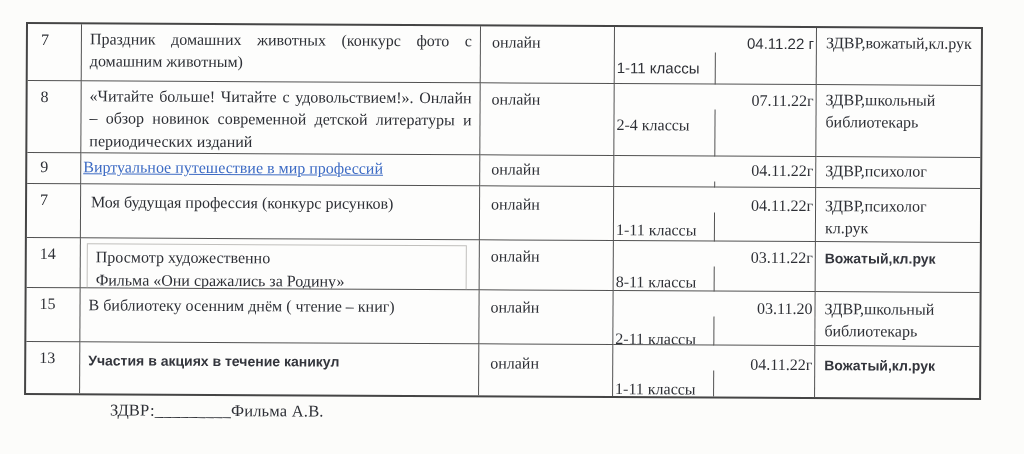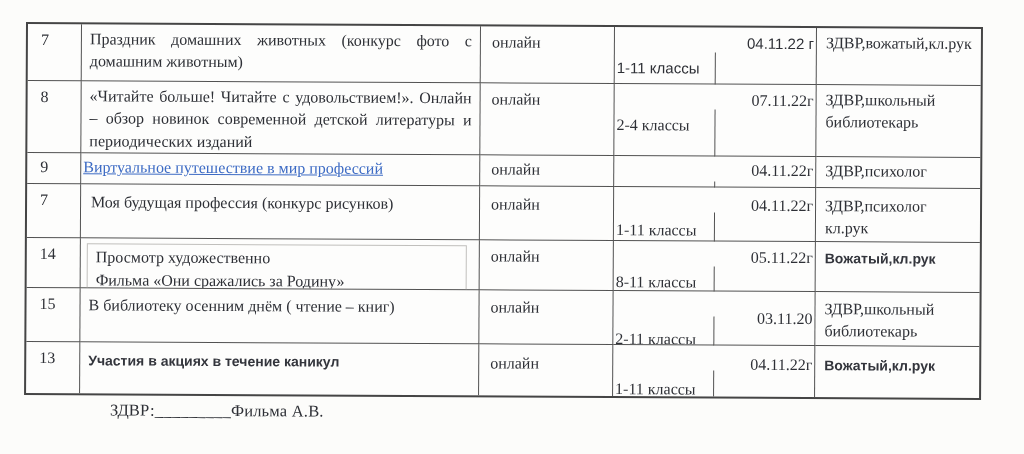--- a/index.html
+++ b/index.html
@@ -120,30 +120,30 @@
     </div>
 
     <div class="row">
       <div class="cell c-num">14</div>
       <div class="cell c-event boxed">
         <div class="textbox"><span class="preline">Просмотр художественно
 Фильма «Они сражались за Родину»</span></div>
       </div>
       <div class="cell c-format">онлайн</div>
       <div class="cell c-classes">8-11 классы</div>
-      <div class="cell c-date">05.11.22г</div>
+      <div class="cell c-date">03.11.22г</div>
       <div class="cell c-resp sansb" style="padding-top:7px;">Вожатый,кл.рук</div>
     </div>
 
     <div class="row">
       <div class="cell c-num">15</div>
       <div class="cell c-event" style="padding-top:6px;">В библиотеку осенним днём ( чтение – книг)</div>
       <div class="cell c-format" style="padding-top:6px;">онлайн</div>
       <div class="cell c-classes" style="padding-top:12px;">2-11 классы</div>
-      <div class="cell c-date" style="padding-top:16px;">03.11.20</div>
+      <div class="cell c-date" style="padding-top:6px;">03.11.20</div>
       <div class="cell c-resp" style="padding-top:6px;">ЗДВР,школьный библиотекарь</div>
     </div>
 
     <div class="row">
       <div class="cell c-num" style="">13</div>
       <div class="cell c-event sansb">Участия в акциях в течение каникул</div>
       <div class="cell c-format" style="padding-top:8px;">онлайн</div>
       <div class="cell c-classes" style="padding-top:8px;">1-11 классы</div>
       <div class="cell c-date" style="padding-top:8px;">04.11.22г</div>
       <div class="cell c-resp sansb" style="padding-top:10px;">Вожатый,кл.рук</div>

